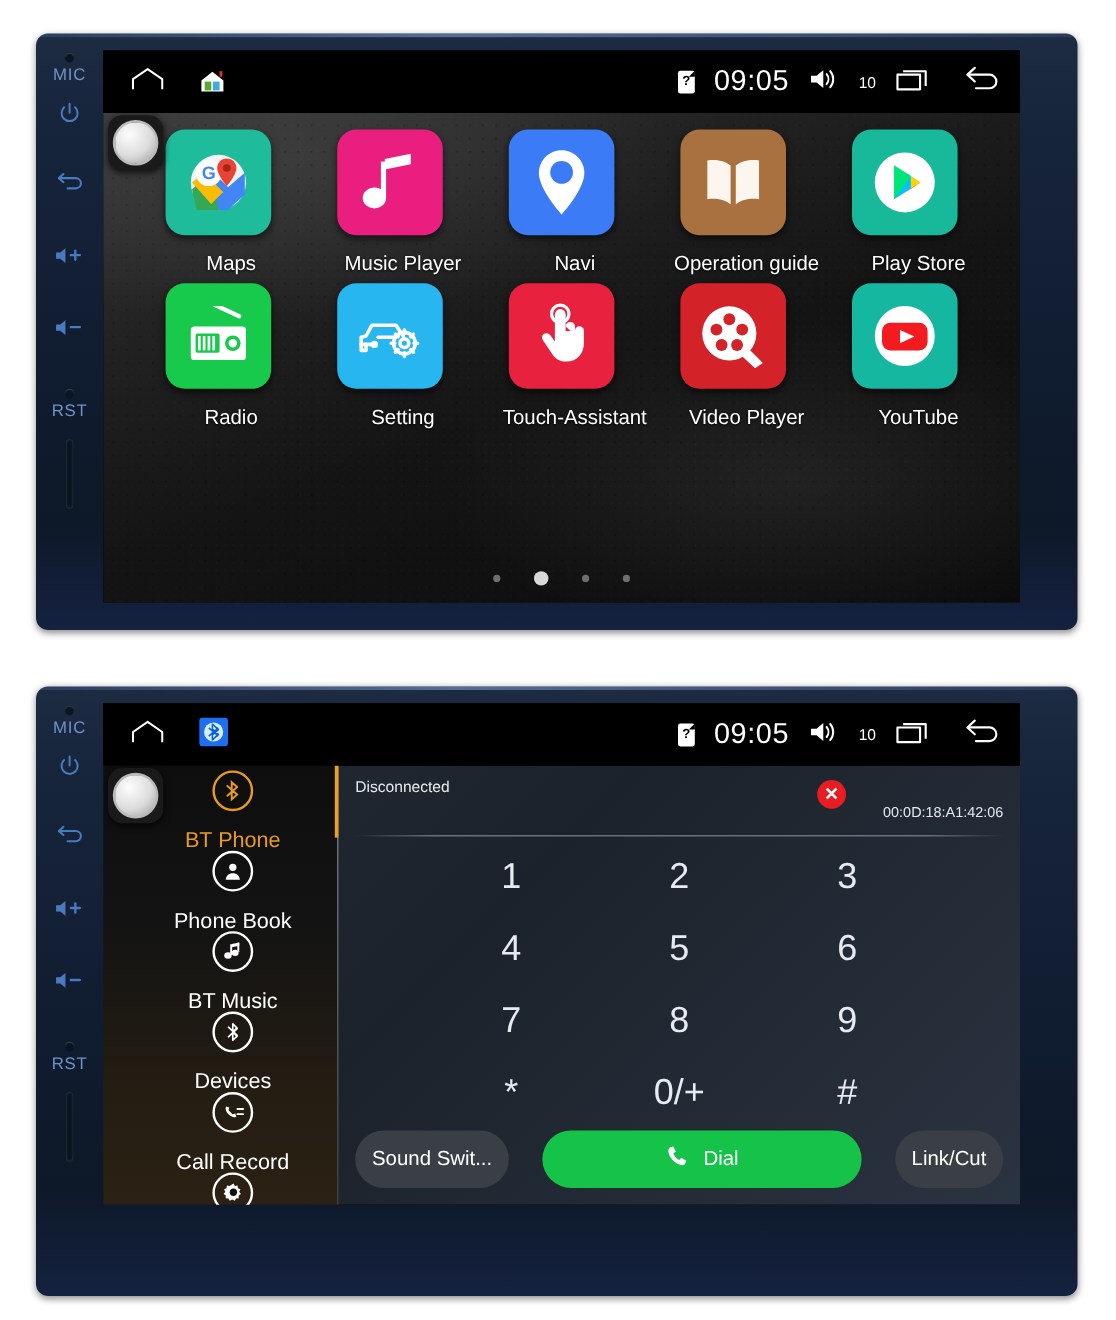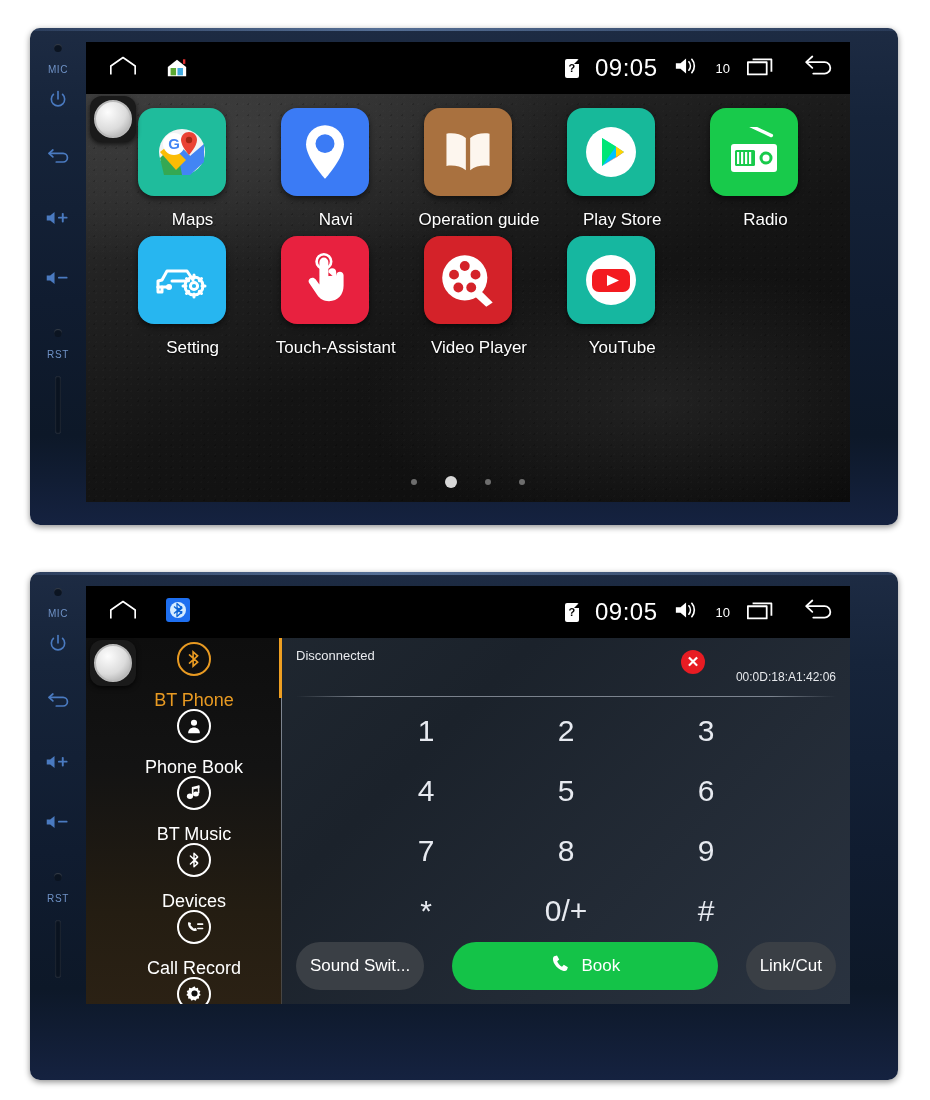--- a/index.html
+++ b/index.html
@@ -34,21 +34,21 @@
     position: absolute; left: 0; top: 0; bottom: 0; width: 56px;
     display: flex; flex-direction: column; align-items: center;
     padding-top: 16px;
     color: #5f83b8;
   }
   .bezel .mic-dot {
     width: 8px; height: 8px; border-radius: 50%;
     background: #0b1421; box-shadow: inset 0 1px 1px rgba(255,255,255,.18);
   }
   .bezel .mic-label, .bezel .rst-label {
-    font-size: 10px; letter-spacing: .6px; color: #6f92c6; margin-top: 12px;
+    font-size: 14px; letter-spacing: .6px; color: #6f92c6; margin-top: 2px;
   }
   .bezel .b-icon {
     color: #4a7ac0; display:flex; align-items:center; justify-content:center;
   }
   .bezel .slot {
     width: 6px; height: 58px; border-radius: 3px;
     background: #0a1320; box-shadow: inset 0 0 2px rgba(255,255,255,.25);
   }
 
   
@@ -317,20 +317,30 @@
               <path d="M8 30 L18 22 L34 38 L24 48z" fill="#fbbc05"></path>
               <circle cx="22" cy="22" r="11" fill="#ffffff"></circle>
               <text x="22" y="27" font-size="15" font-family="Liberation Sans, sans-serif" font-weight="bold" fill="#4285f4" text-anchor="middle">G</text>
               <path d="M37 10c4.5 0 8 3.5 8 8 0 6-8 15-8 15s-8-9-8-15c0-4.5 3.5-8 8-8z" fill="#ea4335"></path>
               <circle cx="37" cy="18" r="3.2" fill="#a52714"></circle>
             </svg>
           </div>
           <div class="app-label">Maps</div>
         </div>
 
+        <div class="app">
+          <div class="app-tile" style="background:#e91e7e">
+            <svg width="50" height="52" viewBox="0 0 44 48" fill="#fff">
+              <path d="M18 6 38 2v8L18 14z"></path>
+              <rect x="15" y="8" width="4" height="28"></rect>
+              <ellipse cx="10" cy="36" rx="9" ry="8"></ellipse>
+            </svg>
+          </div>
+          <div class="app-label">Music Player</div>
+        </div>
 
         <div class="app">
           <div class="app-tile" style="background:#3b7bf5">
             <svg width="46" height="58" viewBox="0 0 40 52" fill="#fff">
               <path d="M20 2C10.6 2 3 9.6 3 19c0 12.5 17 31 17 31s17-18.5 17-31C37 9.6 29.4 2 20 2z"></path>
               <circle cx="20" cy="18.5" r="8.5" fill="#3b7bf5"></circle>
             </svg>
           </div>
           <div class="app-label">Navi</div>
         </div>
@@ -613,21 +623,21 @@
         </div>
 
         <div class="bt-actions">
           <div class="btn btn-grey">Sound Swit...</div>
           <div class="btn btn-dial">
             <span>
               <svg width="22" height="22" viewBox="0 0 22 22" fill="#fff">
                 <path d="M4.2 3.2 7 2.4l2.2 4.2-2 1.6c.6 2 2.5 4.3 4.8 5.5l1.8-1.9 4.1 2.4-1 2.8c-.7.9-2.2 1.2-4 .7-3.2-.9-6.4-3.4-8.2-6.4C3.1 8.6 2.6 6 3.2 4.4c.2-.5.5-.9 1-1.2z"></path>
               </svg>
             </span>
-            <span>Book</span>
+            <span>Dial</span>
           </div>
           <div class="btn btn-grey">Link/Cut</div>
         </div>
       </div>
     </div>
 
     <div class="knob" style="left:4px; top:54px;"></div>
   </div>
 </div>
 

